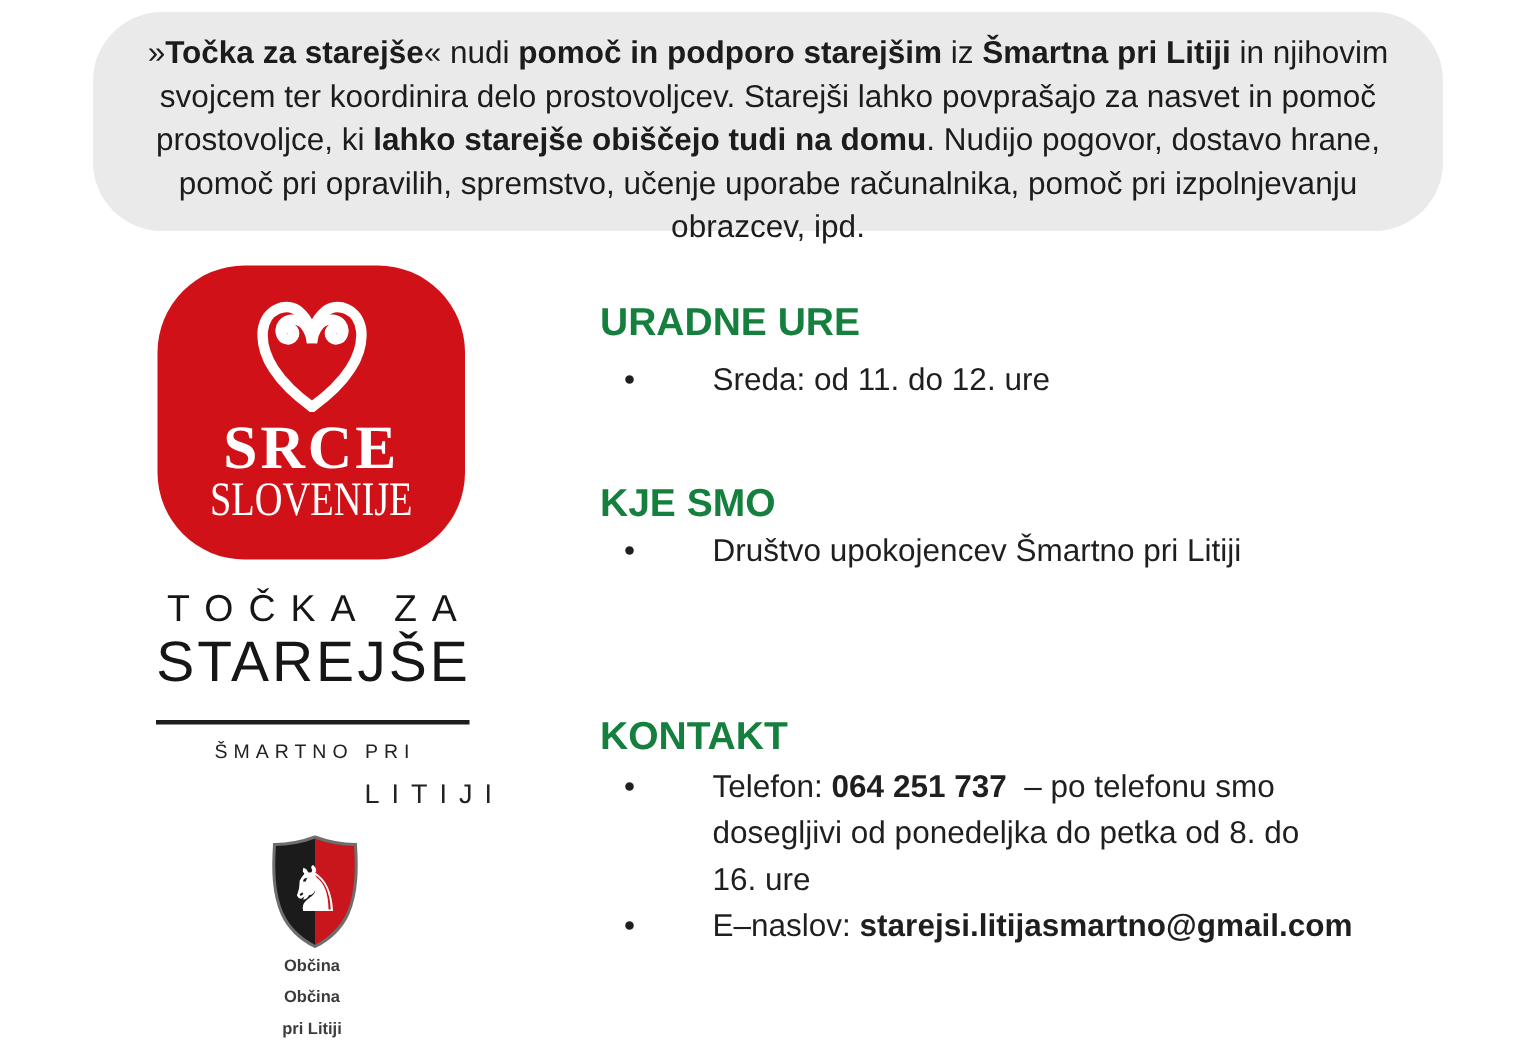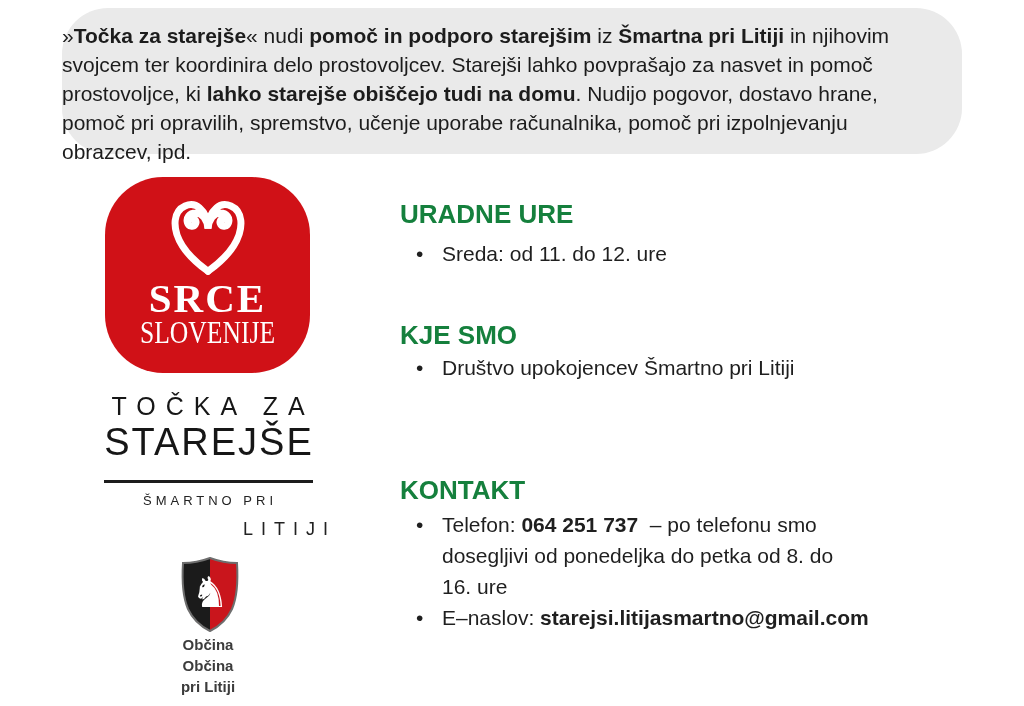--- a/index.html
+++ b/index.html
@@ -7,21 +7,21 @@
     position:relative;width:1024px;height:706px;background:#ffffff;
     font-family:"Liberation Sans",sans-serif;color:#1f1f1f;overflow:hidden;
   }
   .abs{position:absolute;}
   .tline{white-space:pre;}
   .b{font-weight:700;}
 
   
   .intro{
     left:62px;top:8px;width:900px;height:146px;background:#eaeaea;
-    border-radius:46px;text-align:left;padding-top:13px;box-sizing:border-box;
+    border-radius:46px;text-align:center;padding-top:13px;box-sizing:border-box;
     font-size:21px;line-height:29px;color:#1c1c1c;
   }
 
   
   .logo-card{
     left:105px;top:177px;width:205px;height:196px;
     background:#d01117;border-radius:58px;
   }
   .heart-svg{position:absolute;left:50%;transform:translateX(-50%);top:20px;width:82px;height:78px;}
   .srce{
@@ -36,30 +36,30 @@
 
   
   .brand-title1{left:80px;top:392px;width:256px;text-align:center;font-size:25px;letter-spacing:10px;text-indent:10px;color:#161616;}
   .brand-title2{left:80px;top:421px;width:256px;text-align:center;font-size:38px;letter-spacing:2px;text-indent:2px;color:#161616;}
   .brand-divider{left:104px;top:480px;width:209px;height:3px;background:#1d1d1d;}
   .brand-sub1{left:80px;top:493px;width:256px;text-align:center;font-size:13px;letter-spacing:4px;text-indent:4px;color:#222222;}
   .brand-sub2{left:80px;top:519px;width:256px;text-align:right;font-size:18px;letter-spacing:8px;text-indent:8px;color:#222222;}
 
   
   .coa{left:176px;top:555px;width:68px;height:79px;}
-  .muni{left:140px;top:634px;width:136px;text-align:center;font-size:15px;font-weight:700;line-height:21px;color:#3c3c3c;}
+  .muni{left:140px;top:634px;width:136px;text-align:center;font-size:11px;font-weight:700;line-height:21px;color:#3c3c3c;}
 
   
   .sec-h{left:400px;font-size:26px;font-weight:700;color:#15803d;line-height:1.1;}
   .sec-h.h1{top:200px;} .sec-h.h2{top:321px;} .sec-h.h3{top:476px;}
   .sec-list{left:400px;width:580px;font-size:21px;line-height:31px;color:#1f1f1f;}
   .sec-list.l1{top:238px;} .sec-list.l2{top:352px;} .sec-list.l3{top:509px;}
   .bullet-item{display:flex;}
   .dot{width:26px;padding-left:16px;flex:0 0 auto;}
-  .item-lines{flex:1 1 auto;}
+  .item-lines{flex:1 1 auto;margin-left:33px;}
 </style>
 </head>
 <body>
 
 <div class="page">
 
   <div class="abs intro">
       <div class="tline"><span>»</span><span class="b">Točka za starejše</span><span>« nudi </span><span class="b">pomoč in podporo starejšim</span><span> iz </span><span class="b">Šmartna pri Litiji</span><span> in njihovim</span></div>
       <div class="tline"><span>svojcem ter koordinira delo prostovoljcev. Starejši lahko povprašajo za nasvet in pomoč</span></div>
       <div class="tline"><span>prostovoljce, ki </span><span class="b">lahko starejše obiščejo tudi na domu</span><span>. Nudijo pogovor, dostavo hrane,</span></div>

